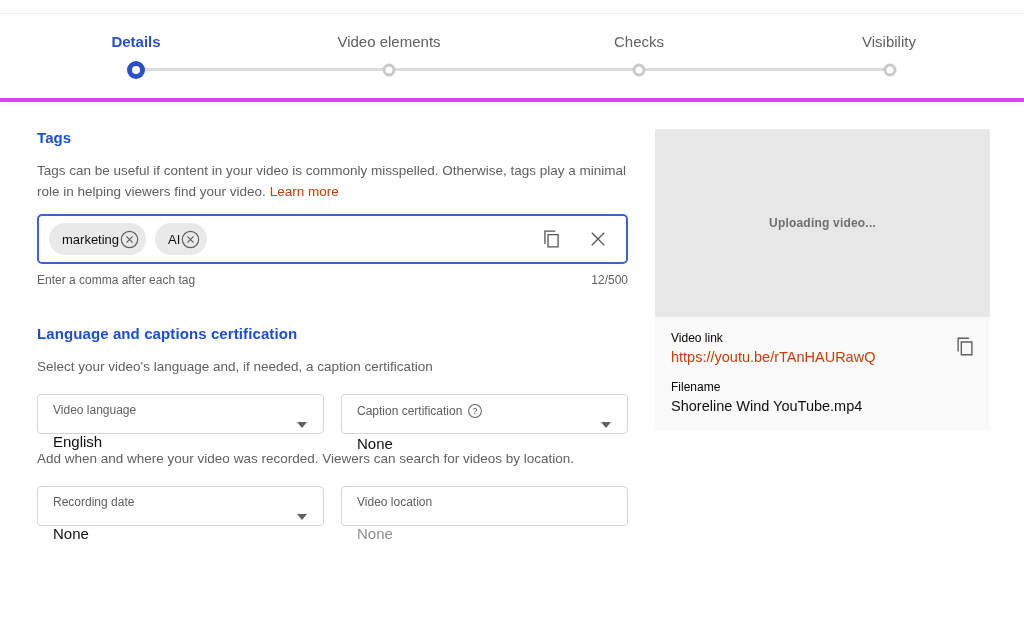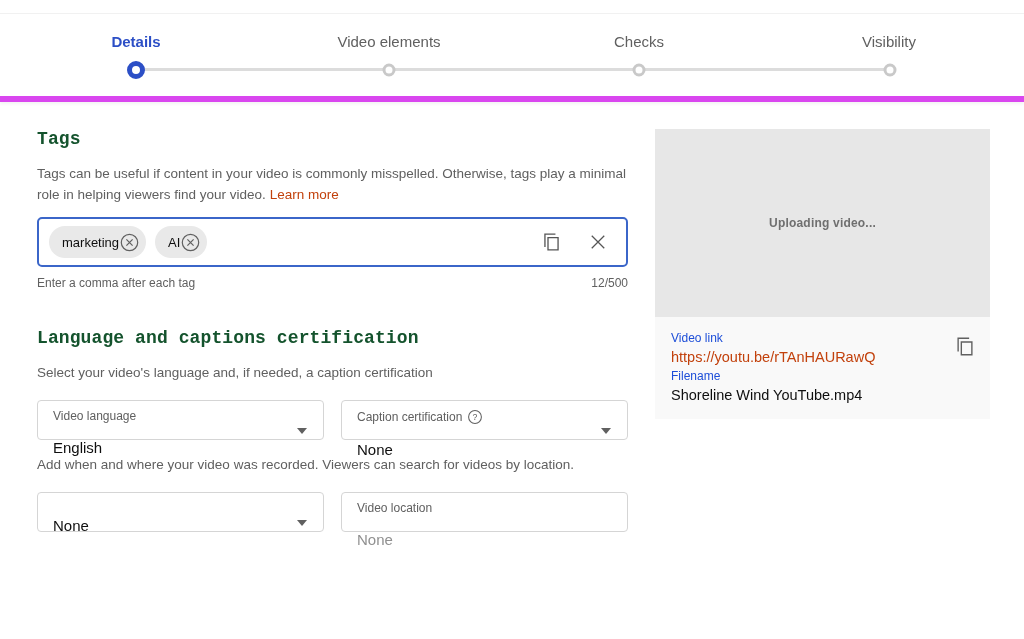--- a/index.html
+++ b/index.html
@@ -13,21 +13,21 @@
   }
 
   
   .top-hairline {
     position: absolute; left: 0; top: 13px; width: 1024px; height: 1px;
     background: #f1f1f1;
   }
   .stepper-header {
     position: absolute; left: 0; top: 14px; width: 1024px; height: 88px;
     background: #fff;
-    border-bottom: 6px solid #d946ef;
+    border-bottom: 4px solid #d946ef;
     box-shadow: 0 2px 3px rgba(0,0,0,0.05);
   }
   .step-label {
     position: absolute; top: 19px; transform: translateX(-50%);
     font-size: 15px; color: #606060; white-space: nowrap; cursor: pointer;
   }
   .step-label.active { color: #2c4fc6; font-weight: 700; }
   .step-track {
     position: absolute; top: 54px; left: 136px; width: 754px; height: 3px;
     background: #dcdcdc;
@@ -45,21 +45,21 @@
 
   
   .content {
     position: absolute; left: 37px; top: 129px; width: 953px;
     display: flex; gap: 27px;
   }
   .left-col { width: 591px; }
   .right-col { width: 335px; }
 
   h2.section-heading {
-    font-size: 18px; font-weight: 700; color: #14532d; letter-spacing: .1px; font-family: Liberation Mono, monospace;
+    font-size: 15px; font-weight: 700; color: #1d4ed8; letter-spacing: .1px;
   }
   .section-desc {
     margin-top: 14px; font-size: 13.5px; line-height: 21px; color: #606060;
   }
   .link { color: #c2410c; text-decoration: none; cursor: pointer; }
 
   
   .tags-box {
     margin-top: 12px; height: 50px; width: 591px;
     border: 2px solid #3b66c9; border-radius: 5px;
@@ -105,24 +105,24 @@
   
   .preview-box {
     width: 335px; height: 188px; background: #e7e7e7;
     display: flex; align-items: center; justify-content: center;
   }
   .uploading-text { font-size: 12px; font-weight: 700; color: #6f6f6f; letter-spacing: .2px; }
   .info-box {
     width: 335px; background: #f9f9f9; padding: 14px 16px 16px 16px;
     position: relative;
   }
-  .info-label { font-size: 12px; color: #1d4ed8; }
+  .info-label { font-size: 12px; color: #000000; }
   .info-link { display: block; margin-top: 4px; font-size: 14.5px; }
   .info-value { margin-top: 4px; font-size: 14.5px; color: #0f0f0f; }
-  .info-group + .info-group { margin-top: 4px; }
+  .info-group + .info-group { margin-top: 15px; }
   .panel-copy-btn { position: absolute; top: 18px; right: 14px; }
 </style>
 </head>
 <body>
 
 <div class="top-hairline"></div>
 
 <div class="stepper-header">
   <div class="step-label active" style="left:136px">Details</div>
   <div class="step-label" style="left:389px">Video elements</div>
@@ -201,20 +201,21 @@
         </div>
         <div class="field-value">None</div>
         <span class="dd-arrow"></span>
       </div>
     </div>
 
     <p class="section-desc">Add when and where your video was recorded. Viewers can search for videos by location.</p>
 
     <div class="field-row">
       <div class="field">
+        <div class="field-label">Recording date</div>
         <div class="field-value">None</div>
         <span class="dd-arrow"></span>
       </div>
       <div class="field">
         <div class="field-label">Video location</div>
         <div class="field-value placeholder">None</div>
       </div>
     </div>
   </div>
 

